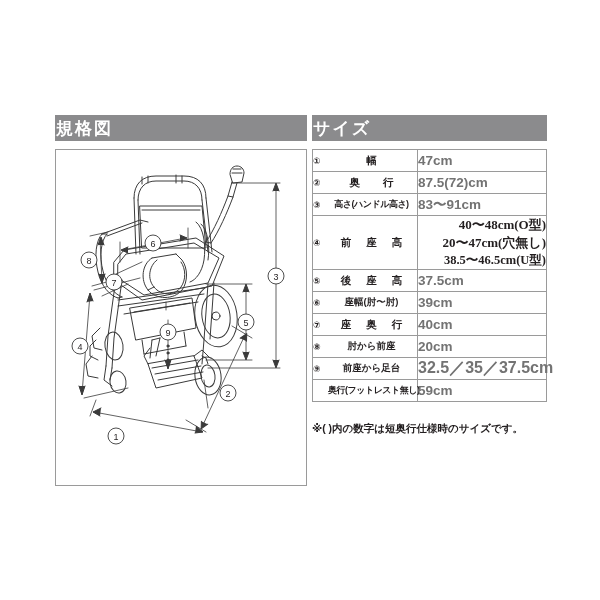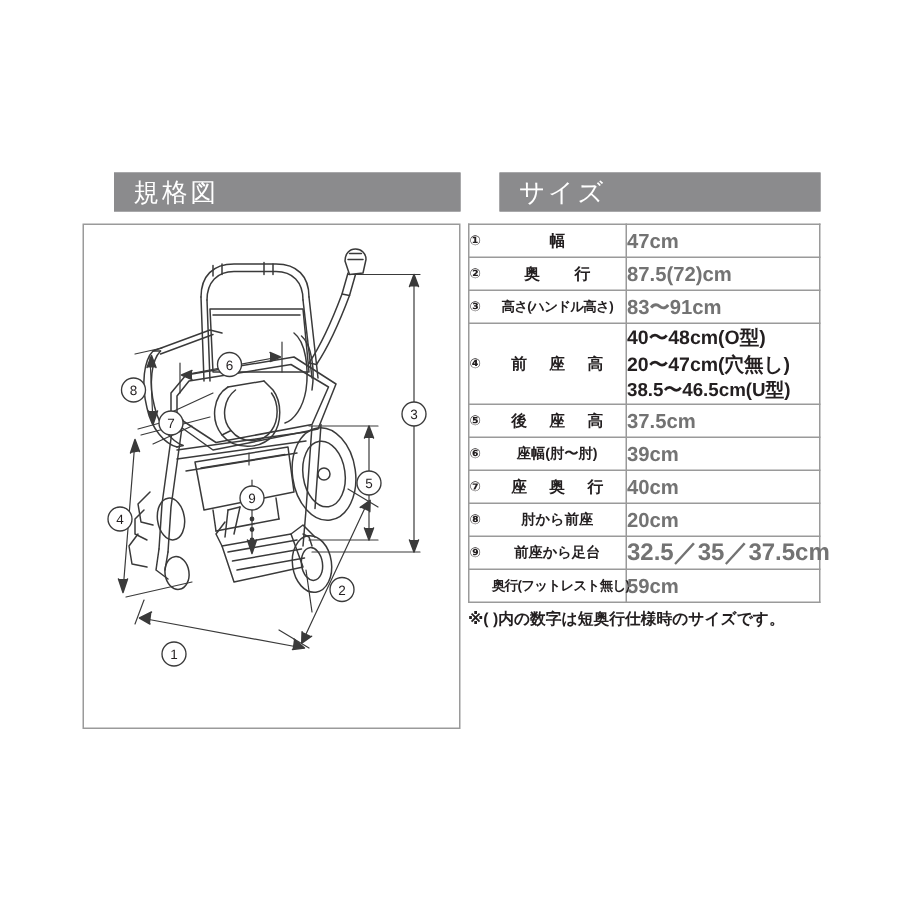--- a/index.html
+++ b/index.html
@@ -28,26 +28,24 @@
   }
   #spec-panel { left: 55px;  top: 115px; width: 252px; }
   #size-panel { left: 312px; top: 115px; width: 235px; }
 
   .panel-header {
     background: #8b8b8d;
     color: #ffffff;
     height: 26px;
     line-height: 26px;
     font-size: 17px;
-    font-weight: normal;
+    font-weight: bold;
     letter-spacing: 2px;
-    padding-left: 12px;
     box-sizing: border-box;
     border: 1px solid #8b8b8d;
-    margin-left: 21px;
   }
 
   
   #diagram-box {
     margin-top: 8px;
     border: 1px solid #9a9a9a;
     background: #ffffff;
     height: 335px;
     position: relative;
     overflow: hidden;
@@ -101,33 +99,34 @@
     font-size: 10.5px;
     letter-spacing: 0px;
   }
   .lbl-txt.spread  { letter-spacing: 6px; padding-left: 6px; }
   .lbl-txt.spread2 { letter-spacing: 10px; padding-left: 10px; }
   .lbl-txt.tight   { letter-spacing: 0px; font-size: 9.5px; }
   .lbl-txt.xtight  { letter-spacing: -0.5px; font-size: 9px; }
   .lbl-txt.left    { text-align: center; padding-left: 2px; }
 
   td.value-multi {
-    text-align: left;
+    text-align: right;
     font-size: 13px;
     font-weight: bold;
     line-height: 1.38;
     padding: 3px 0;
     white-space: nowrap;
+    font-family: Liberation Serif, serif;
   }
   .v-line { display: block; }
   .v-small { font-size: 12.5px; }
 
   
   #footnote {
-    margin-top: 4px;
+    margin-top: 20px;
     font-size: 10.5px;
     font-weight: bold;
     color: #231f20;
     letter-spacing: 0px;
     white-space: nowrap;
   }
 </style>
 </head>
 <body>
 

